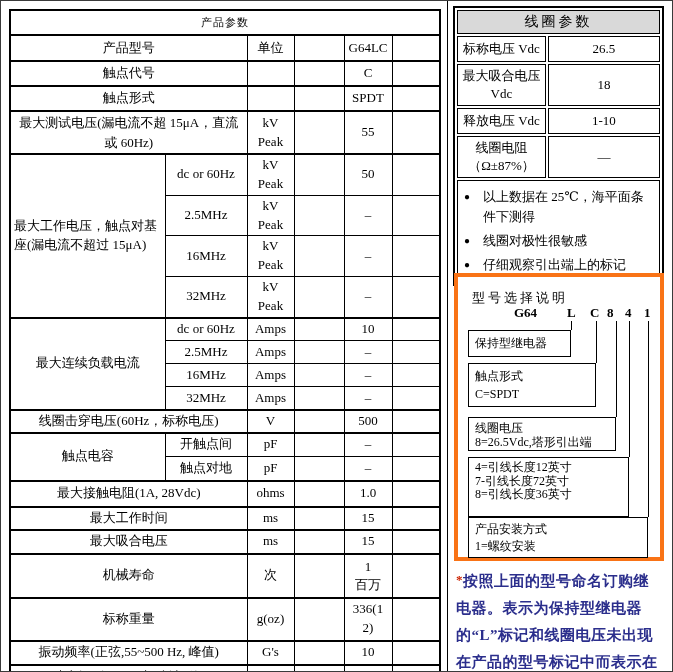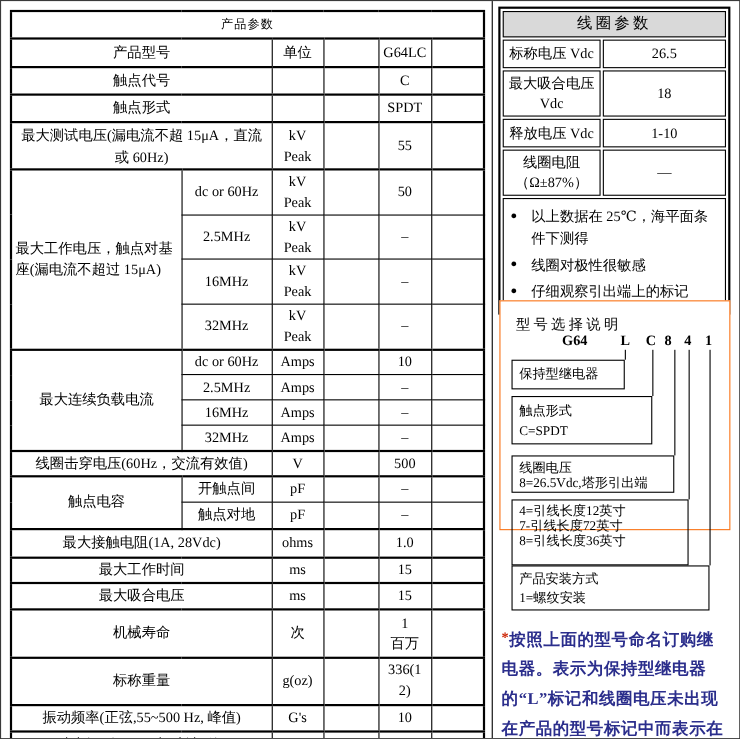--- a/index.html
+++ b/index.html
@@ -40,22 +40,22 @@
     border: 1px solid #000; font-size: 13px; color: #000;
     text-align: center; vertical-align: middle; padding: 1px 3px; line-height: 1.4;
   }
   table.ct td.ct-head { background: #d9d9d9; letter-spacing: 3px; font-size: 14px; }
   table.ct td.notes-cell { text-align: left; vertical-align: top; padding: 6px 4px 2px 6px; }
   .note-item { display: flex; gap: 9px; font-size: 13px; line-height: 20px; margin-bottom: 4px; }
   .note-item .blt { flex: 0 0 10px; font-size: 10px; line-height: 20px; }
 
   
   .model-box {
-    position: absolute; left: 1px; top: 272px; width: 210px; height: 209px;
-    border: 1px solid #f97316; background: #fff;
+    position: absolute; left: 1px; top: 272px; width: 210px; height: 288px;
+    border: 4px solid #f97316; background: #fff;
   }
   .ms-title { position: absolute; left: 14px; top: 12px; font-size: 13px; letter-spacing: 3px; color: #000; }
   .ms-code span { position: absolute; top: 28px; font-size: 13px; font-weight: bold; color: #000; }
   .ms-c0 { left: 56px; } .ms-c1 { left: 109px; } .ms-c2 { left: 132px; }
   .ms-c3 { left: 149px; } .ms-c4 { left: 167px; } .ms-c5 { left: 186px; }
   .ms-line { position: absolute; width: 1px; background: #000; top: 44px; }
   .ms-l1 { left: 113px; height: 9px; }
   .ms-l2 { left: 138px; height: 42px; }
   .ms-l3 { left: 158px; height: 96px; }
   .ms-l4 { left: 171px; height: 136px; }
@@ -176,21 +176,21 @@
       <td></td>
     </tr>
     <tr class="sub" style="height:23px">
       <td>32MHz</td>
       <td>Amps</td>
       <td></td>
       <td class="val">–</td>
       <td></td>
     </tr>
     <tr class="maj" style="height:22px">
-      <td colspan="2">线圈击穿电压(60Hz，交流有效值)</td>
+      <td colspan="2">线圈击穿电压(60Hz，标称电压)</td>
       <td>V</td>
       <td></td>
       <td class="val">500</td>
       <td></td>
     </tr>
     <tr class="maj" style="height:24px">
       <td rowspan="2">触点电容</td>
       <td>开触点间</td>
       <td>pF</td>
       <td></td>

